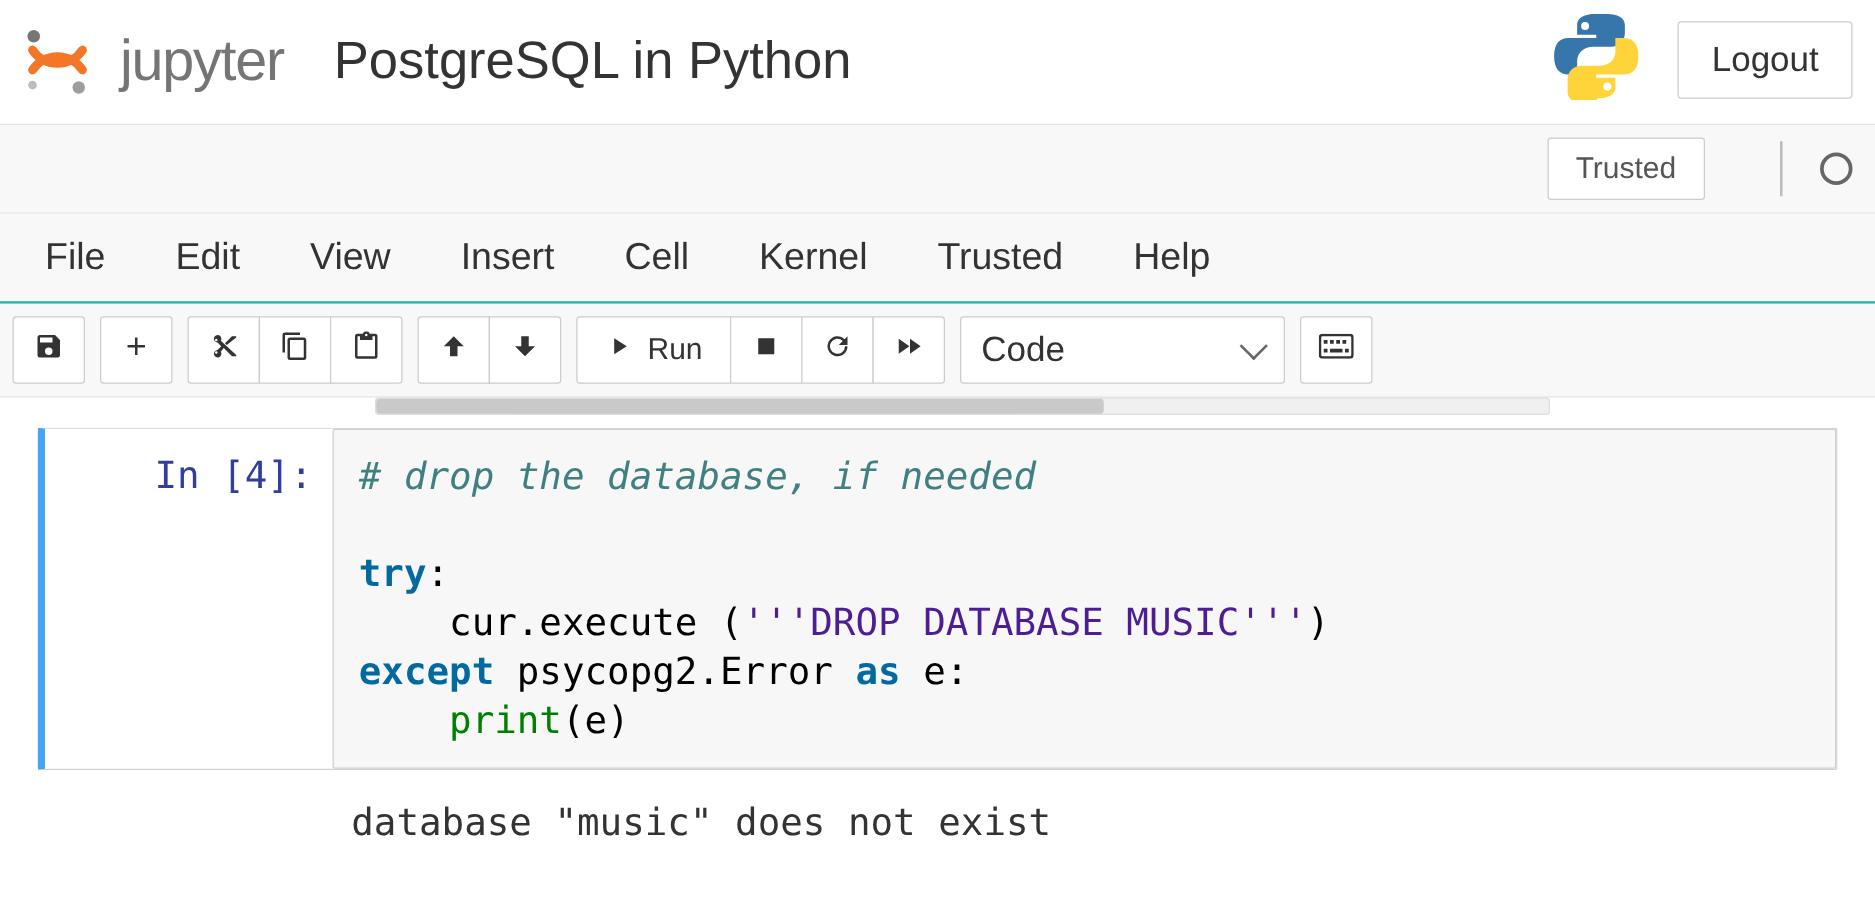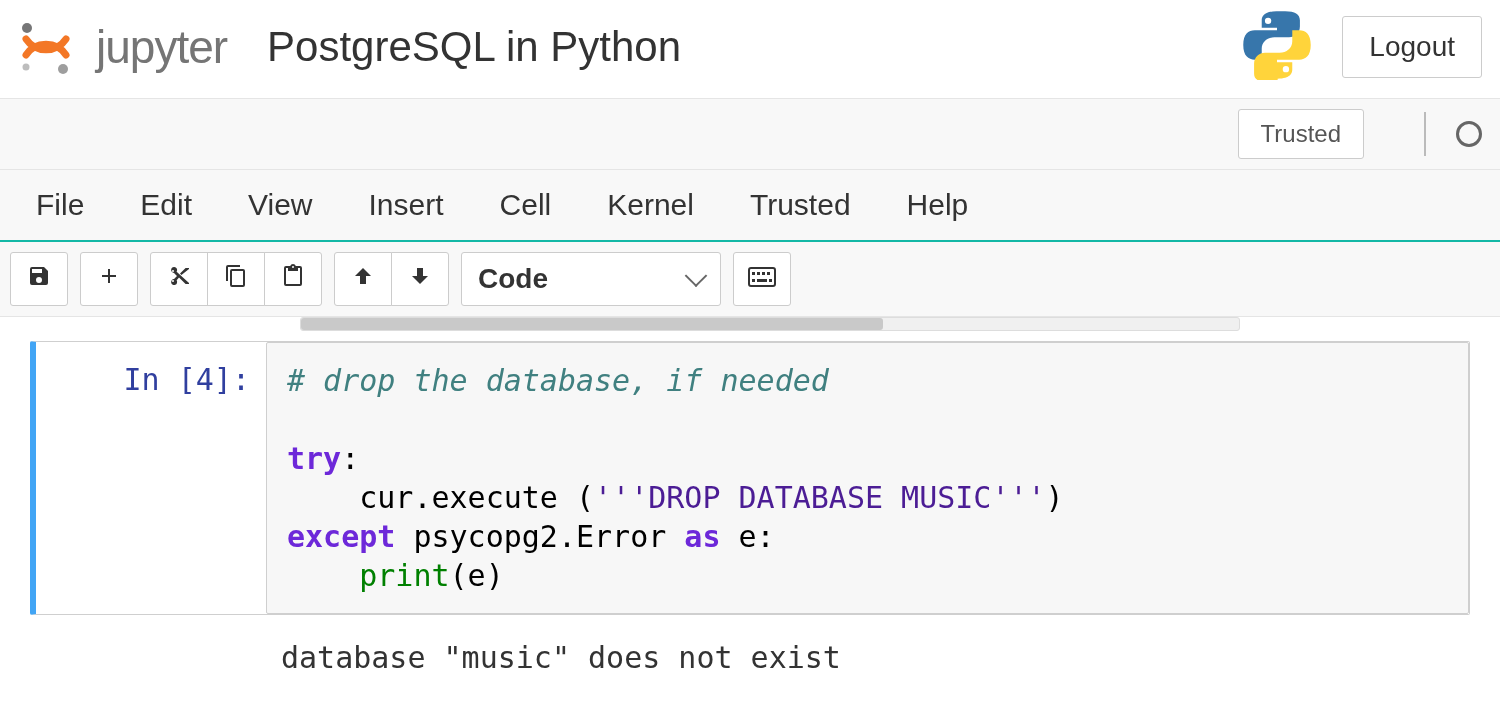--- a/index.html
+++ b/index.html
@@ -145,21 +145,20 @@
     background: #fff;
     border-radius: 3px;
     padding: 0 48px 0 16px;
     font-size: 28px;
     color: #333;
     position: relative;
     display: inline-flex;
     align-items: center;
     width: 260px;
     cursor: pointer;
-    font-weight: bold;
   }
   .cell-type-select::after {
     content: "";
     position: absolute;
     right: 16px;
     top: 50%;
     width: 14px;
     height: 14px;
     border-right: 2px solid #666;
     border-bottom: 2px solid #666;
@@ -222,21 +221,21 @@
     flex: 1;
     padding: 12px 20px 0 20px;
     font-family: "Menlo", "Consolas", monospace;
     font-size: 30px;
     line-height: 1.3;
     white-space: pre;
   }
 
   
   .c-comment { color: #408080; font-style: italic; text-align: right; }
-  .c-keyword { color: #6d28d9; font-weight: bold; margin-top: 36px; }
+  .c-keyword { color: #0369a1; font-weight: bold; margin-top: 36px; }
   .c-builtin { color: #008000; }
   .c-string  { color: #4c1d95; }
   .c-normal  { color: #000; }
 </style>
 </head>
 <body>
 
 <div class="header">
   <div class="jupyter-logo">
     <span>
@@ -328,20 +327,51 @@
     </div>
     <div class="tb-btn">
       <span>
         <svg width="24" height="24" viewBox="0 0 24 24">
             <path fill="#333" d="M12 20l8-8h-5V4H9v8H4z"></path>
           </svg>
       </span>
     </div>
   </div>
 
+  <div class="tb-group">
+    <div class="tb-btn run-btn">
+      <span>
+        <svg width="22" height="22" viewBox="0 0 24 24">
+            <path fill="#333" d="M8 5v14l11-7z"></path>
+          </svg>
+      </span>
+      <span>Run</span>
+    </div>
+    <div class="tb-btn">
+      <span>
+        <svg width="22" height="22" viewBox="0 0 24 24">
+            <rect x="5" y="5" width="14" height="14" fill="#333"></rect>
+          </svg>
+      </span>
+    </div>
+    <div class="tb-btn">
+      <span>
+        <svg width="24" height="24" viewBox="0 0 24 24">
+            <path fill="#333" d="M17.65 6.35A8 8 0 1 0 20 12h-2a6 6 0 1 1-1.76-4.24L13 11h7V4l-2.35 2.35z"></path>
+          </svg>
+      </span>
+    </div>
+    <div class="tb-btn">
+      <span>
+        <svg width="26" height="24" viewBox="0 0 24 24">
+            <path fill="#333" d="M4 18l8.5-6L4 6v12zm9-12v12l8.5-6L13 6z"></path>
+          </svg>
+      </span>
+    </div>
+  </div>
 
   <div class="cell-type-select">
     <span>Code</span>
   </div>
 
   <div class="tb-btn">
     <span>
       <svg width="28" height="20" viewBox="0 0 28 20">
           <rect x="1" y="1" width="26" height="18" rx="2" fill="none" stroke="#333" stroke-width="2"></rect>
           <rect x="4" y="5" width="3" height="3" fill="#333"></rect>

